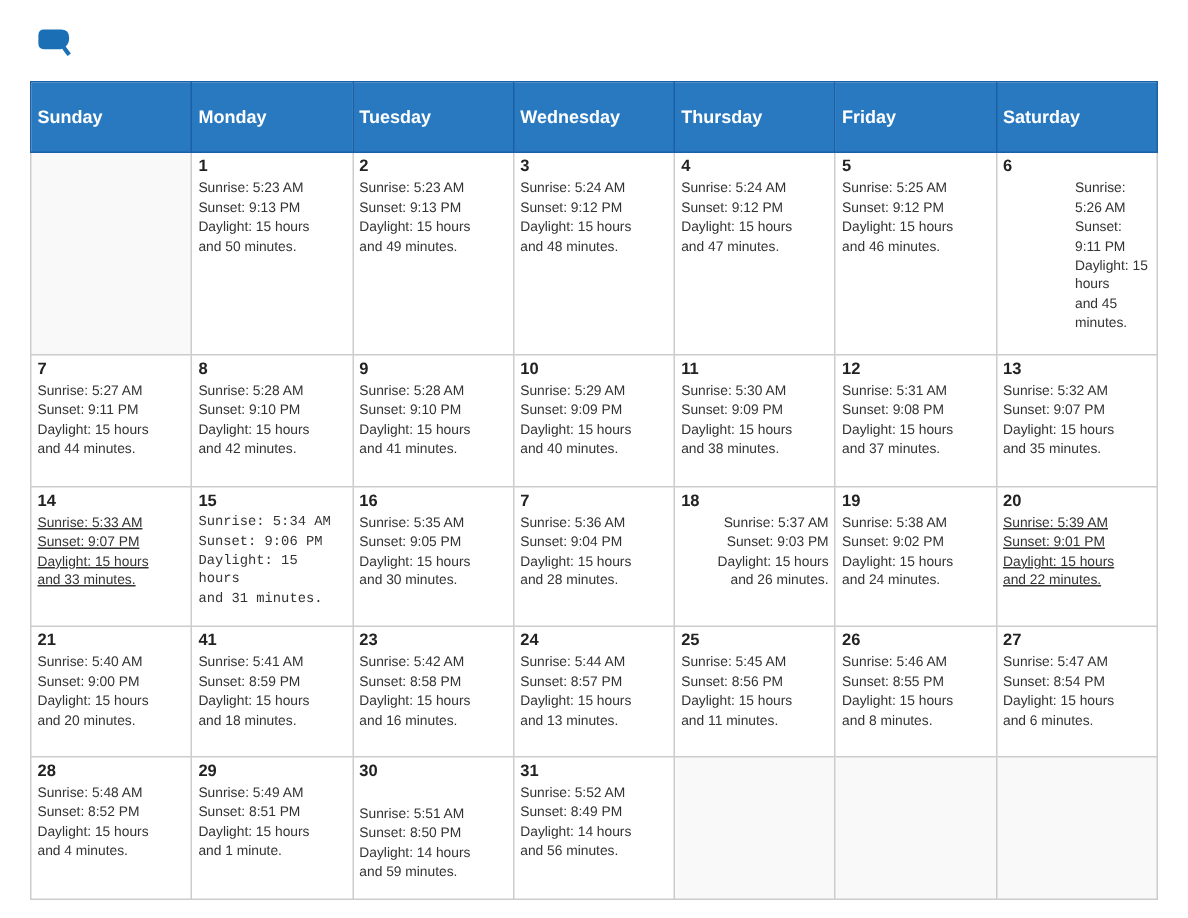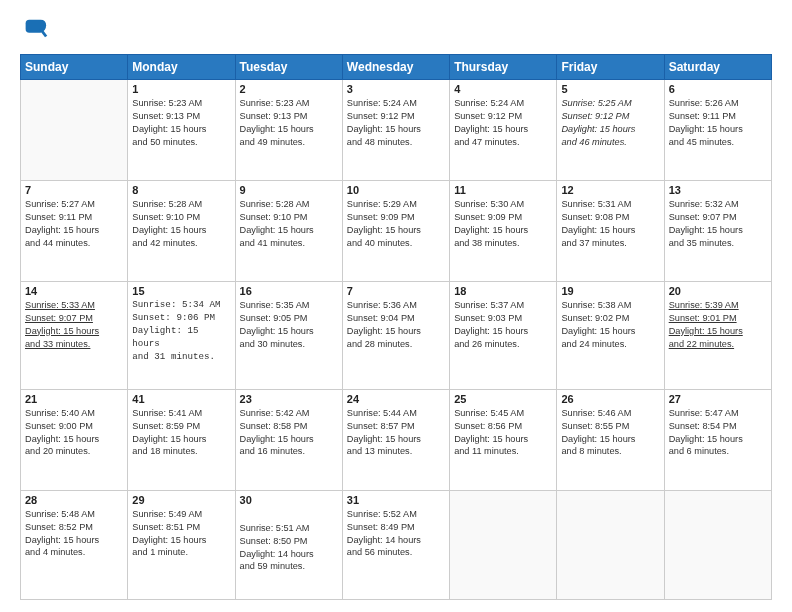--- a/index.html
+++ b/index.html
@@ -65,21 +65,21 @@
       border: 1px solid #ccc;
       border-collapse: collapse;
       width: 100%;
       table-layout: fixed;
     }
     .calendar th {
       background: #2979c0;
       color: #fff;
       font-size: 12px;
       font-weight: bold;
-      padding: 5px 4px;
+      padding: 16px 4px;
       text-align: left;
       border: 1px solid #1a60a8;
     }
     .calendar td {
       vertical-align: top;
       border: 1px solid #ccc;
       padding: 3px 4px;
       font-size: 9.5px;
       color: #333;
       height: 80px;
@@ -158,28 +158,28 @@
           </td>
           <td>
             <div class="day-number">4</div>
             <div class="day-info" style="white-space: pre-line;">Sunrise: 5:24 AM
 Sunset: 9:12 PM
 Daylight: 15 hours
 and 47 minutes.</div>
           </td>
           <td>
             <div class="day-number">5</div>
-            <div class="day-info" style="white-space: pre-line; font-style: italic;">Sunrise: 5:25 AM
+            <div class="day-info" style="white-space: pre-line;">Sunrise: 5:25 AM
 Sunset: 9:12 PM
 Daylight: 15 hours
 and 46 minutes.</div>
           </td>
           <td>
             <div class="day-number">6</div>
-            <div class="day-info" style="white-space: pre-line;">Sunrise: 5:26 AM
+            <div class="day-info" style="white-space: pre-line; margin-left: 48px;">Sunrise: 5:26 AM
 Sunset: 9:11 PM
 Daylight: 15 hours
 and 45 minutes.</div>
           </td>
         </tr>
         <tr>
           <td>
             <div class="day-number">7</div>
             <div class="day-info" style="white-space: pre-line;">Sunrise: 5:27 AM
 Sunset: 9:11 PM
@@ -253,21 +253,21 @@
           </td>
           <td>
             <div class="day-number">7</div>
             <div class="day-info" style="white-space: pre-line;">Sunrise: 5:36 AM
 Sunset: 9:04 PM
 Daylight: 15 hours
 and 28 minutes.</div>
           </td>
           <td>
             <div class="day-number">18</div>
-            <div class="day-info" style="white-space: pre-line;">Sunrise: 5:37 AM
+            <div class="day-info" style="white-space: pre-line; text-align: right;">Sunrise: 5:37 AM
 Sunset: 9:03 PM
 Daylight: 15 hours
 and 26 minutes.</div>
           </td>
           <td>
             <div class="day-number">19</div>
             <div class="day-info" style="white-space: pre-line;">Sunrise: 5:38 AM
 Sunset: 9:02 PM
 Daylight: 15 hours
 and 24 minutes.</div>

